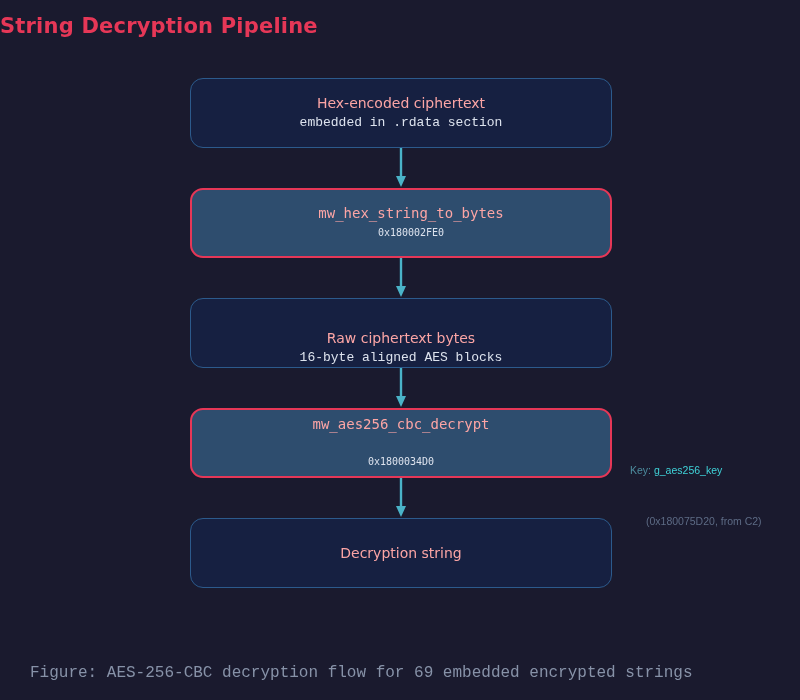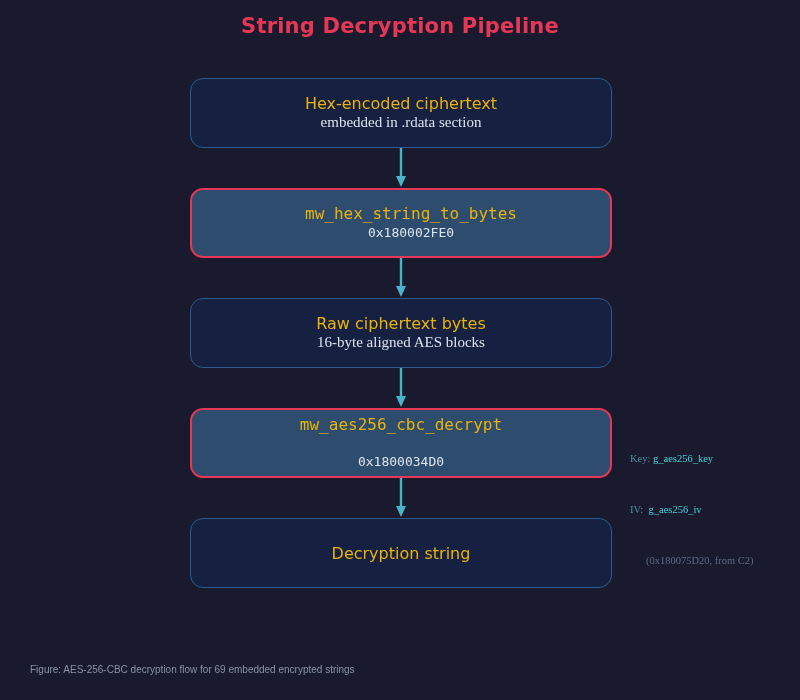--- a/index.html
+++ b/index.html
@@ -14,21 +14,21 @@
     overflow: hidden;
     position: relative;
   }
 
   
   .title {
     position: absolute;
     top: 14px;
     left: 0;
     width: 800px;
-    text-align: center;
+    text-align: left;
     font-family: "DejaVu Sans", sans-serif;
     font-size: 21px;
     font-weight: bold;
     color: #e63757;
     letter-spacing: 0.2px;
   }
 
   
   .flow {
     position: absolute;
@@ -54,76 +54,76 @@
     background: #162041;
     border: 1.6px solid #2c5a8c;
   }
 
   .node.func-node {
     background: #2e4d6e;
     border: 2.2px solid #e63757;
   }
 
   .node-line1 {
-    color: #eab308;
-    font-size: 16px;
+    color: #fca5a5;
+    font-size: 14px;
     line-height: 19px;
   }
   .node-line2 {
     color: #dde3ee;
-    font-size: 13px;
+    font-size: 10px;
     line-height: 19px;
   }
   .data-node .node-line1 { font-family: "DejaVu Sans", sans-serif; }
-  .data-node .node-line2 { font-family: Liberation Serif, serif; font-size: 15px; }
+  .data-node .node-line2 { font-family: Liberation Mono, monospace; font-size: 13px; }
   .func-node .node-line1 { font-family: "DejaVu Sans Mono", monospace; }
   .func-node .node-line2 { font-family: "DejaVu Sans Mono", monospace; }
 
   
   .n0 { top: 0px; }
   .n1 { top: 110px; padding-left: 20px; }
-  .n2 { top: 220px; }
+  .n2 { top: 220px; justify-content: flex-end; }
   .n3 { top: 330px; gap: 18px; }
   .n4 { top: 440px; }
 
   
   .arrow {
     position: absolute;
     left: 205px; 
     width: 12px;
     height: 40px;
   }
   .a0 { top: 70px; }
   .a1 { top: 180px; }
   .a2 { top: 290px; }
   .a3 { top: 400px; }
 
   
   .annotation {
     position: absolute;
     left: 630px;
-    top: 416px;
-    font-family: Liberation Serif, serif;
+    top: 428px;
+    font-family: Liberation Sans, sans-serif;
     font-size: 10.5px;
     line-height: 17px;
     white-space: pre;
   }
   .ann-label { color: #4d8c9e; }
   .ann-value { color: #3fd2d8; }
   .ann-addr  { color: #5d6b85; }
   .ann-row { display: block; }
   .ann-sub { display: block; padding-left: 16px; }
 
   
   .caption {
     position: absolute;
     left: 30px;
     top: 664px;
-    font-family: Liberation Sans, sans-serif;
-    font-size: 10px;
+    font-family: Liberation Mono, monospace;
+    font-size: 16px;
     color: #8792a8;
     text-align: right;
   }
 </style>
 </head>
 <body>
 
 <div class="title">String Decryption Pipeline</div>
 
 <div class="flow">
@@ -169,17 +169,16 @@
   </svg>
 
   <div class="node data-node n4">
     <span class="node-line1">Decryption string</span>
   </div>
 
 </div>
 
 <div class="annotation">
   <span class="ann-row"><span class="ann-label">Key:</span> <span class="ann-value">g_aes256_key</span></span>
-  <span class="ann-row"><span class="ann-label">IV:</span>  <span class="ann-value">g_aes256_iv</span></span>
   <span class="ann-sub ann-addr">(0x180075D20, from C2)</span>
 </div>
 
 <div class="caption">Figure: AES-256-CBC decryption flow for 69 embedded encrypted strings</div>
 
 </body></html>

